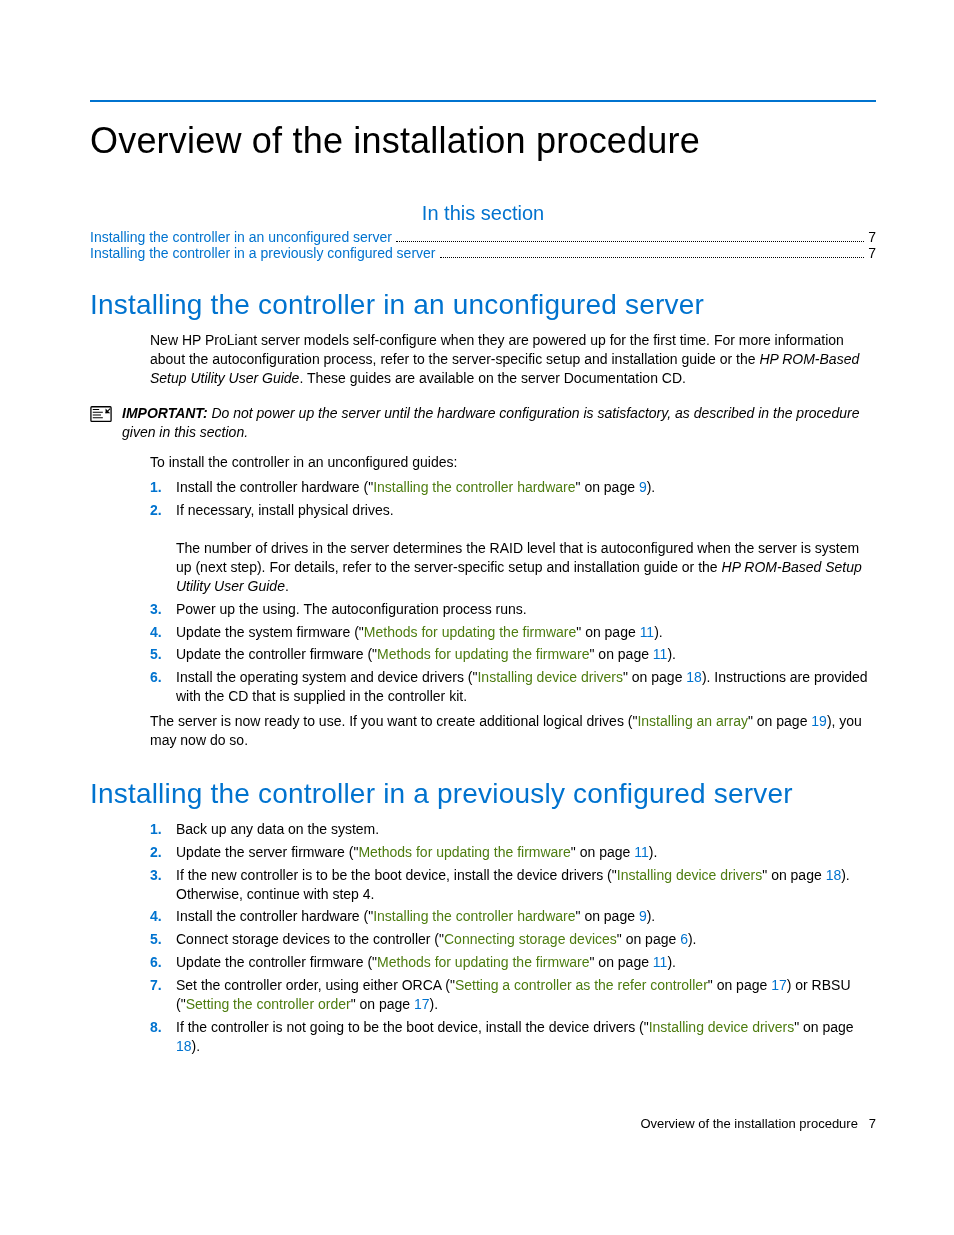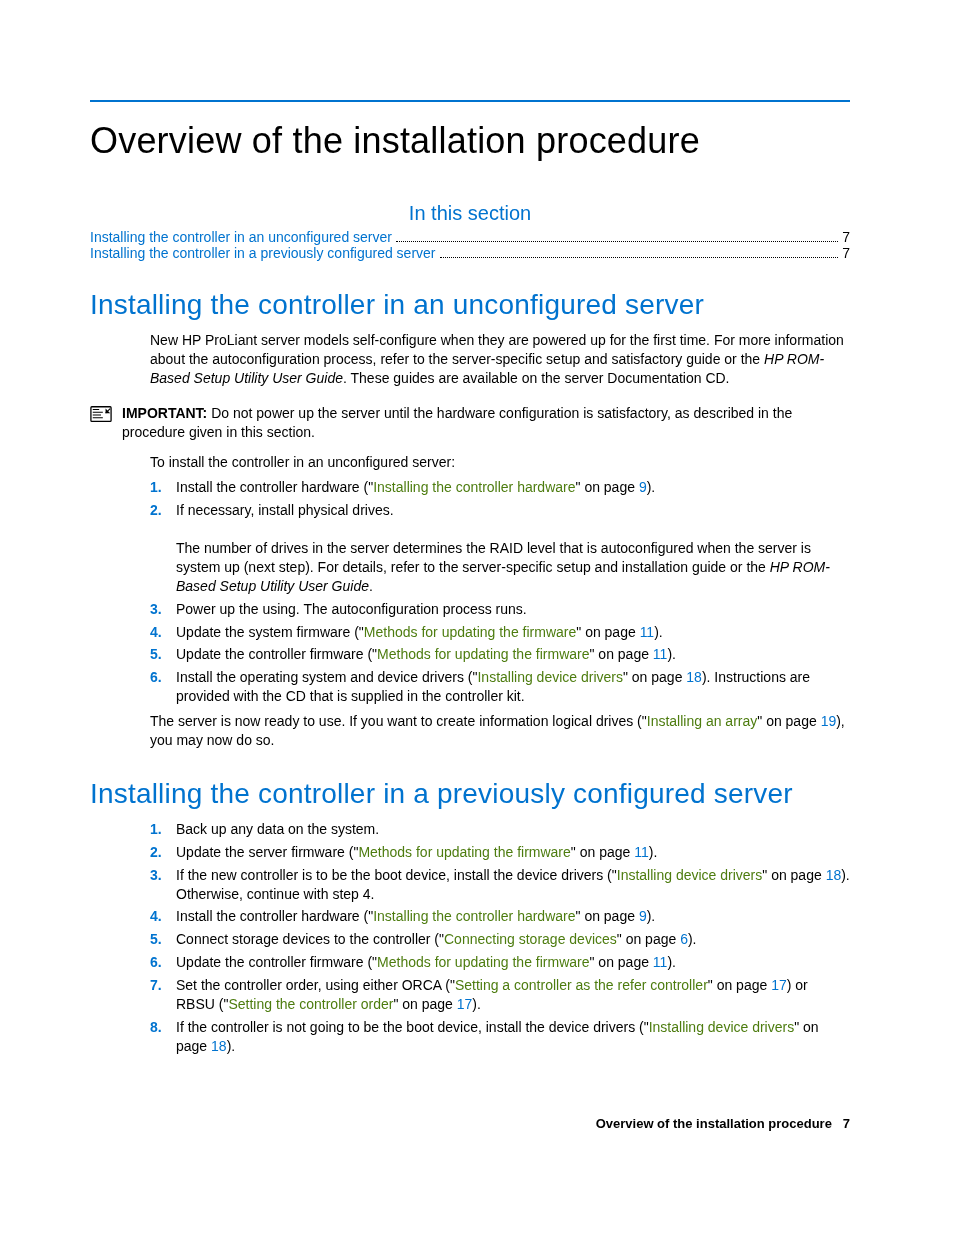--- a/index.html
+++ b/index.html
@@ -4,21 +4,21 @@
 <style>
   body {
     margin: 0;
     padding: 0;
     background: #fff;
     font-family: "Helvetica Neue", Arial, sans-serif;
     color: #000;
     width: 954px;
   }
   .page {
-    padding: 100px 104px 60px 90px;
+    padding: 100px 78px 60px 90px;
     box-sizing: border-box;
   }
   .rule {
     border-top: 2.5px solid #0073cf;
     margin-bottom: 18px;
   }
   h1.title {
     font-family: "Futura", "Century Gothic", "Helvetica Neue", Arial, sans-serif;
     font-weight: 300;
     font-size: 36px;
@@ -74,20 +74,21 @@
   .italic { font-style: italic; }
   .important-row {
     display: flex;
     align-items: flex-start;
     margin: 16px 0 12px 0;
     font-size: 14px;
     line-height: 1.35;
     font-family: "Futura", "Century Gothic", "Helvetica Neue", Arial, sans-serif;
     font-weight: 300;
     font-stretch: condensed;
+    font-style: italic;
   }
   .important-icon {
     width: 22px;
     flex: 0 0 22px;
     margin-right: 10px;
     margin-top: 1px;
   }
   .important-label { font-weight: 700; }
   ol.steps {
     list-style: none;
@@ -110,21 +111,21 @@
     flex: 0 0 26px;
   }
   ol.steps .txt { flex: 1; }
   a.link { color: #4d7c0f; text-decoration: none; }
   .pgref { color: #0073cf; }
   .footer {
     text-align: right;
     font-size: 13px;
     margin-top: 60px;
     font-family: "Futura", "Century Gothic", "Helvetica Neue", Arial, sans-serif;
-    font-weight: 700;
+    font-weight: 400;
     font-stretch: condensed;
   }
 </style>
 </head>
 <body>
 
 <div class="page">
 
   <div class="rule"></div>
 
@@ -141,40 +142,40 @@
       <span class="toc-label">Installing the controller in a previously configured server</span>
       <span class="toc-dots"></span>
       <span class="toc-page">7</span>
     </div>
   </div>
 
   <h2 class="section-heading">Installing the controller in an unconfigured server</h2>
 
   <div class="body-block">
     <p>
-      <span>New HP ProLiant server models self-configure when they are powered up for the first time. For more information about the autoconfiguration process, refer to the server-specific setup and satisfactory guide or the </span><span class="italic">HP ROM-Based Setup Utility User Guide</span><span>. These guides are available on the server Documentation CD.</span>
+      <span>New HP ProLiant server models self-configure when they are powered up for the first time. For more information about the autoconfiguration process, refer to the server-specific setup and installation guide or the </span><span class="italic">HP ROM-Based Setup Utility User Guide</span><span>. These guides are available on the server Documentation CD.</span>
     </p>
   </div>
 
   <div class="important-row">
     <span class="important-icon">
       <svg viewBox="0 0 24 20" width="22" height="20">
         <rect x="1" y="1" width="22" height="16" rx="1" fill="none" stroke="#000" stroke-width="1.4"></rect>
         <path d="M3 4 L10 4 M3 7 L14 7 M3 10 L12 10 M3 13 L14 13" stroke="#000" stroke-width="1.2"></path>
         <path d="M17 3 L22 8 L17 8 Z" fill="#000"></path>
         <path d="M17 8 L22 3" stroke="#000" stroke-width="1.2"></path>
       </svg>
     </span>
     <div>
       <span class="important-label">IMPORTANT:</span><span>  Do not power up the server until the hardware configuration is satisfactory, as described in the procedure given in this section.</span>
     </div>
   </div>
 
   <div class="body-block">
-    <p>To install the controller in an unconfigured server:</p>
+    <p>To install the controller in an unconfigured guides:</p>
   </div>
 
   <ol class="steps">
     <li>
       <span class="num">1.</span>
       <span class="txt"><span>Install the controller hardware ("</span><a class="link">Installing the controller hardware</a><span>" on page </span><a class="pgref">9</a><span>).</span></span>
     </li>
     <li>
       <span class="num">2.</span>
       <span class="txt">
@@ -194,21 +195,21 @@
       <span class="num">5.</span>
       <span class="txt"><span>Update the controller firmware ("</span><a class="link">Methods for updating the firmware</a><span>" on page </span><a class="pgref">11</a><span>).</span></span>
     </li>
     <li>
       <span class="num">6.</span>
       <span class="txt"><span>Install the operating system and device drivers ("</span><a class="link">Installing device drivers</a><span>" on page </span><a class="pgref">18</a><span>). Instructions are provided with the CD that is supplied in the controller kit.</span></span>
     </li>
   </ol>
 
   <div class="body-block">
-    <p><span>The server is now ready to use. If you want to create information logical drives ("</span><a class="link">Installing an array</a><span>" on page </span><a class="pgref">19</a><span>), you may now do so.</span></p>
+    <p><span>The server is now ready to use. If you want to create additional logical drives ("</span><a class="link">Installing an array</a><span>" on page </span><a class="pgref">19</a><span>), you may now do so.</span></p>
   </div>
 
   <h2 class="section-heading">Installing the controller in a previously configured server</h2>
 
   <ol class="steps">
     <li>
       <span class="num">1.</span>
       <span class="txt">Back up any data on the system.</span>
     </li>
     <li>

